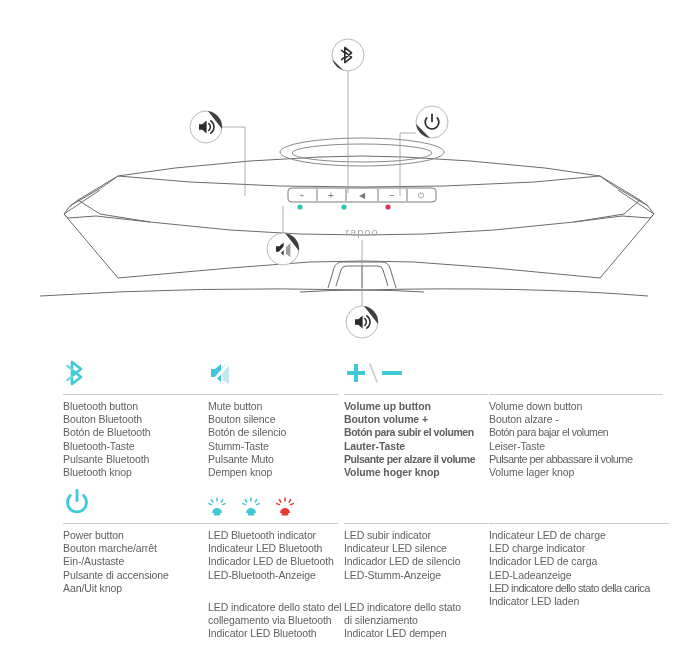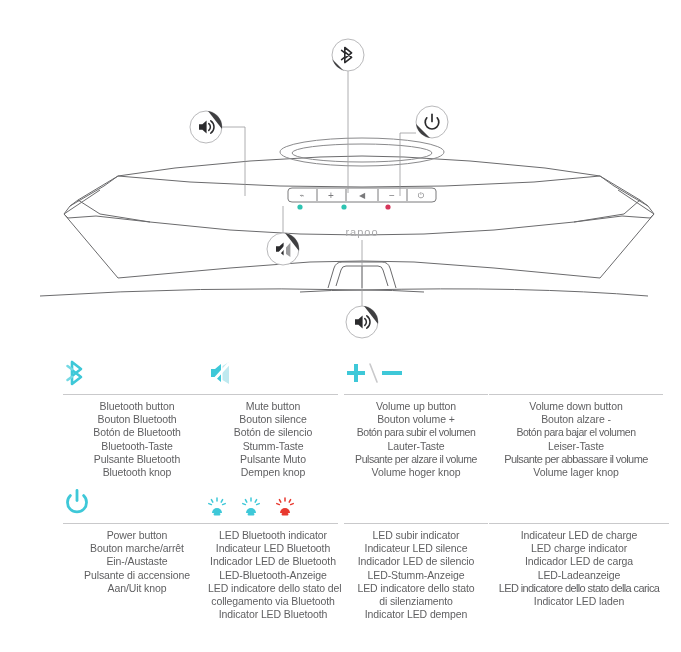--- a/index.html
+++ b/index.html
@@ -10,29 +10,29 @@
   }
   .stage{position:absolute;inset:0;}
 
   
   #product-illustration{position:absolute;left:0;top:0;width:681px;height:345px;}
   #product-illustration svg{display:block;}
 
   
   .legend{position:absolute;left:0;top:0;width:681px;}
   .legend-row{position:absolute;left:0;width:681px;}
-  .legend-col{position:absolute;text-align:center;}
+  .legend-col{position:absolute;}
   .icon-slot{height:30px;display:flex;align-items:flex-end;}
   .rule{height:1px;background:#c9c9cb;margin-top:6px;}
   .lines{margin-top:5px;}
   .lines div{
     font-size:10.5px;line-height:13.2px;color:#5f5f61;
     white-space:nowrap;letter-spacing:-0.1px;
   }
-  .lines div.tight{font-size:8.4px;line-height:9.6px;letter-spacing:-0.15px;}
+  .lines div.tight{font-size:8.4px;line-height:9.6px;letter-spacing:-0.15px;margin-top:19px;}
   .lines div.squeeze{letter-spacing:-0.45px;}
   .lines div.squeeze2{letter-spacing:-0.6px;font-size:11px;}
 
   .led-row{display:flex;align-items:flex-end;gap:16px;height:30px;}
 </style>
 </head>
 <body>
 
 <div class="stage">
 
@@ -209,21 +209,21 @@
         <div class="lines">
           <div>Mute button</div>
           <div>Bouton silence</div>
           <div>Botón de silencio</div>
           <div>Stumm-Taste</div>
           <div>Pulsante Muto</div>
           <div>Dempen knop</div>
         </div>
       </div>
 
-      <div class="legend-col" style="left:344px;width:144px;">
+      <div class="legend-col" style="left:344px;width:144px;font-weight:bold;">
         <div class="icon-slot">
           <svg width="64" height="30" viewBox="0 0 64 30">
             <g stroke="#3ec8d8" stroke-width="4" stroke-linecap="butt">
               <path d="M3,15 L21,15"></path>
                 <path d="M12,6 L12,24"></path>
               <path d="M38,15 L58,15"></path>
             </g>
             <path d="M33,24 L26,6" stroke="#c9c9cb" stroke-width="1.6" stroke-linecap="round"></path>
           </svg>
         </div>

